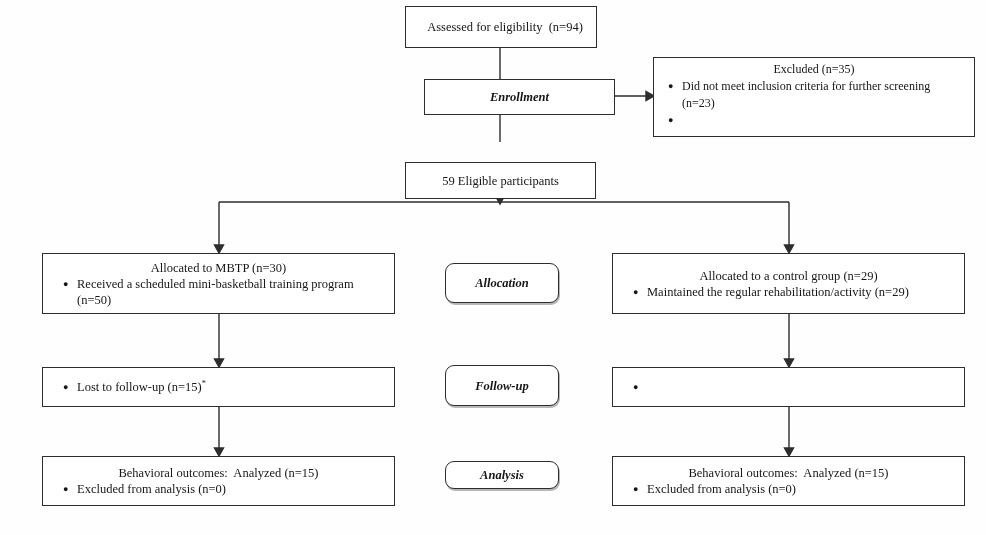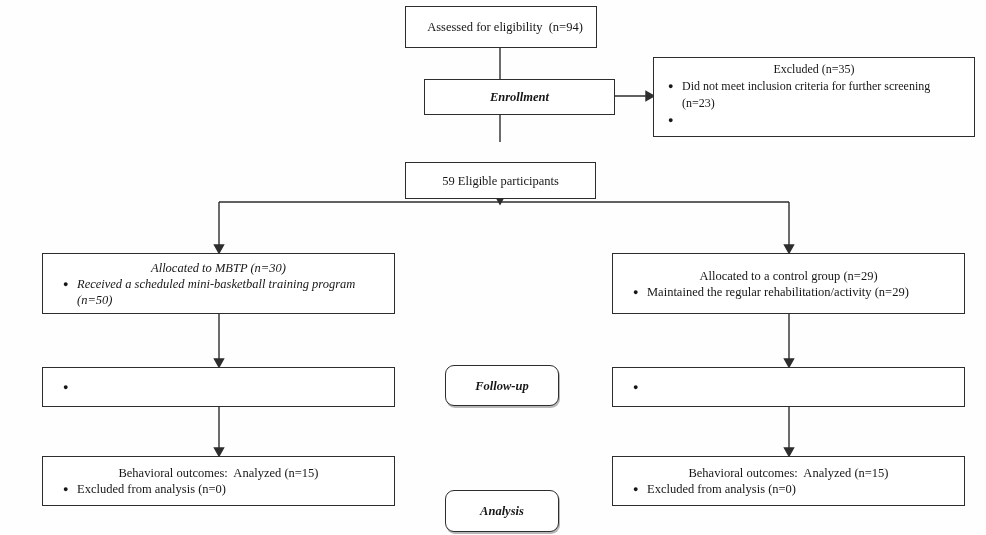--- a/index.html
+++ b/index.html
@@ -71,40 +71,44 @@
     </div>
     <div class="bul">
       <span class="dot">●</span>
     </div>
   </div>
 
   <div class="box vcenter" style="left:405px;top:142px;width:191px;height:37px;margin-top:20px;">
     <span>59 Eligible participants</span>
   </div>
 
-  <div class="box vcol" style="left:42px;top:253px;width:353px;height:61px;font-style:italic;">
+  <div class="box vcol" style="left:42px;top:253px;width:353px;height:61px;">
     <div class="title">Allocated to MBTP (n=30)</div>
     <div class="bul">
       <span class="dot">●</span>
       <span class="txt">Received a scheduled mini-basketball training program (n=50)</span>
     </div>
   </div>
 
+  <div class="box stage" style="left:445px;top:263px;width:114px;height:40px;">
+    <span>Allocation</span>
+  </div>
 
   <div class="box vcol" style="left:612px;top:253px;width:353px;height:61px;">
     <div class="title">Allocated to a control group (n=29)</div>
     <div class="bul">
       <span class="dot">●</span>
       <span class="txt">Maintained the regular rehabilitation/activity (n=29)</span>
     </div>
   </div>
 
   <div class="box vcol" style="left:42px;top:367px;width:353px;height:40px;">
     <div class="bul">
       <span class="dot">●</span>
+      <span class="txt"><span>Lost to follow-up (n=15)</span><sup>*</sup></span>
     </div>
   </div>
 
   <div class="box stage" style="left:445px;top:365px;width:114px;height:41px;">
     <span>Follow-up</span>
   </div>
 
   <div class="box vcol" style="left:612px;top:367px;width:353px;height:40px;">
     <div class="bul">
       <span class="dot">●</span>
@@ -112,21 +116,21 @@
   </div>
 
   <div class="box vcol" style="left:42px;top:456px;width:353px;height:50px;">
     <div class="title">Behavioral outcomes:&nbsp; Analyzed (n=15)</div>
     <div class="bul">
       <span class="dot">●</span>
       <span class="txt">Excluded from analysis (n=0)</span>
     </div>
   </div>
 
-  <div class="box stage" style="left:445px;top:461px;width:114px;height:42px;margin-top:29px;">
+  <div class="box stage" style="left:445px;top:461px;width:114px;height:28px;">
     <span>Analysis</span>
   </div>
 
   <div class="box vcol" style="left:612px;top:456px;width:353px;height:50px;">
     <div class="title">Behavioral outcomes:&nbsp; Analyzed (n=15)</div>
     <div class="bul">
       <span class="dot">●</span>
       <span class="txt">Excluded from analysis (n=0)</span>
     </div>
   </div>

